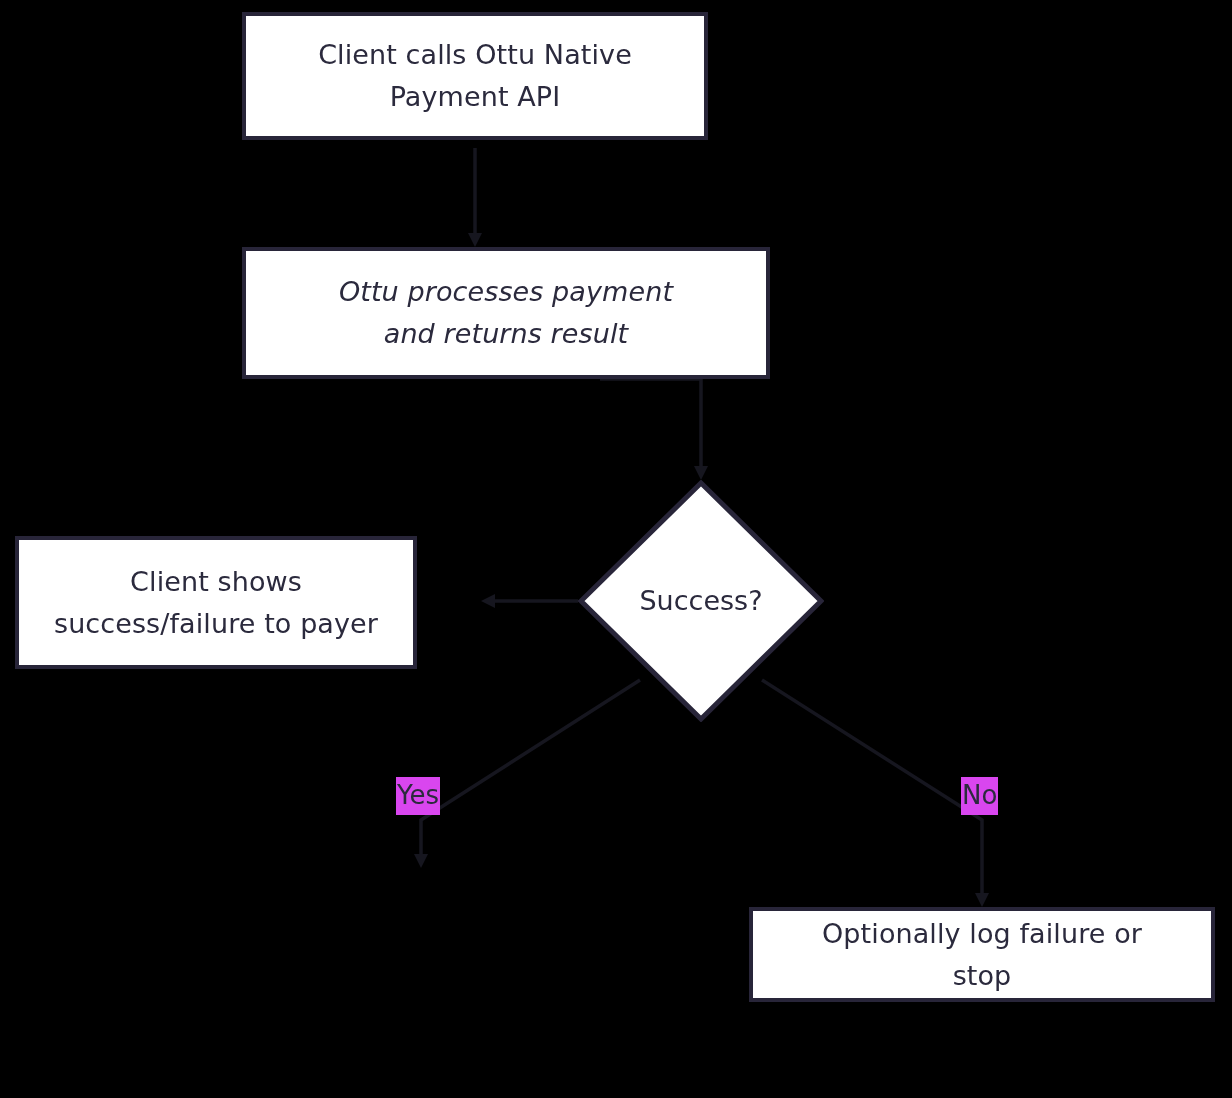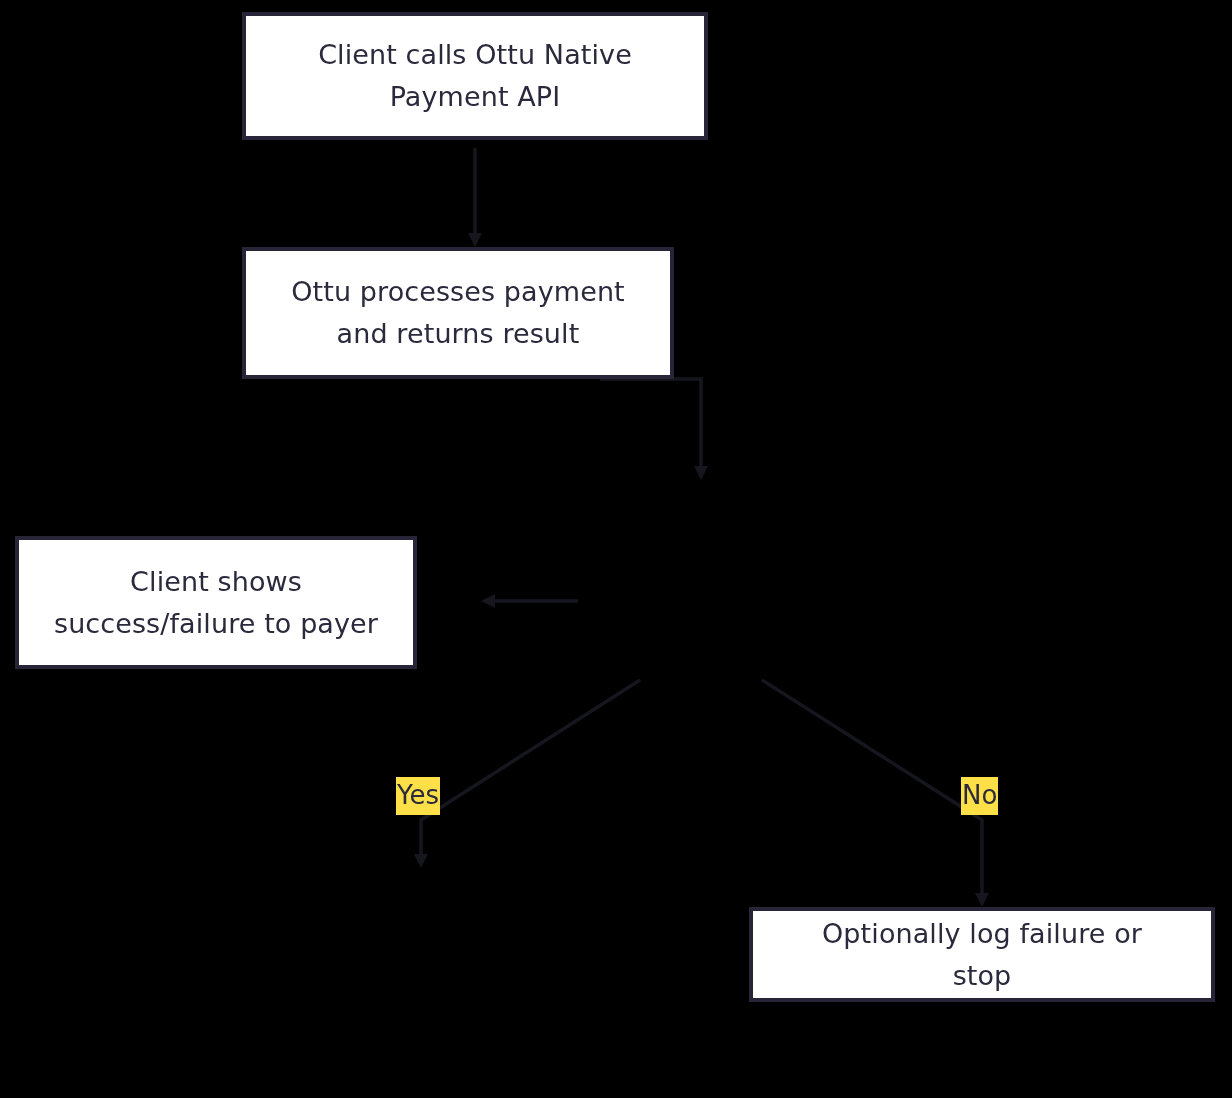--- a/index.html
+++ b/index.html
@@ -35,21 +35,21 @@
     text-align: center;
     color: #2b2a3d;
     font-size: 27px;
     line-height: 42px;
     letter-spacing: 0.1px;
     white-space: pre-line;
     padding: 4px 10px;
   }
 
   #node-api-call      { left: 242px;  top: 12px;   width: 466px; height: 128px; }
-  #node-ottu-process  { left: 242px;  top: 247px;  width: 432px; height: 132px; }
+  #node-ottu-process  { left: 242px;  top: 247px;  width: 528px; height: 132px; font-style: italic; }
   #node-client-shows  { left: 15px;   top: 536px;  width: 402px; height: 133px; }
   #node-client-notify { left: 188px;  top: 868px;  width: 466px; height: 214px; }
   #node-log-failure   { left: 749px;  top: 907px;  width: 466px; height: 95px; }
 
   
   #node-success {
     position: absolute;
     left: 578px;
     top: 480px;
     width: 246px;
@@ -90,21 +90,21 @@
     stroke: #16161f;
     stroke-width: 3.5;
   }
   .edge-head {
     fill: #16161f;
   }
 
   
   .edge-label {
     position: absolute;
-    background: #fde047;
+    background: #d946ef;
     color: #2b2a3d;
     font-size: 26px;
     line-height: 30px;
     padding: 3px 1px 5px 1px;
     white-space: nowrap;
   }
   #edge-label-yes { left: 396px; top: 777px; }
   #edge-label-no  { left: 961px; top: 777px; }
 </style>
 </head>
@@ -139,20 +139,26 @@
       <polygon class="edge-head" points="982,907 975,893 989,893"></polygon>
     </g>
   </svg>
 
   <div class="node" id="node-api-call">Client calls Ottu Native
 Payment API</div>
 
   <div class="node" id="node-ottu-process">Ottu processes payment
 and returns result</div>
 
+  <div id="node-success">
+    <svg class="diamond-shape" viewBox="0 0 246 242" width="246" height="242" preserveAspectRatio="none" aria-hidden="true">
+      <polygon points="123,3 243,121 123,239 3,121" fill="#ffffff" stroke="#282539" stroke-width="5"></polygon>
+    </svg>
+    <div class="diamond-label">Success?</div>
+  </div>
 
   <div class="node" id="node-client-shows">Client shows
 success/failure to payer</div>
 
 
   <div class="node" id="node-log-failure">Optionally log failure or
 stop</div>
 
   <div class="edge-label" id="edge-label-yes">Yes</div>
 

